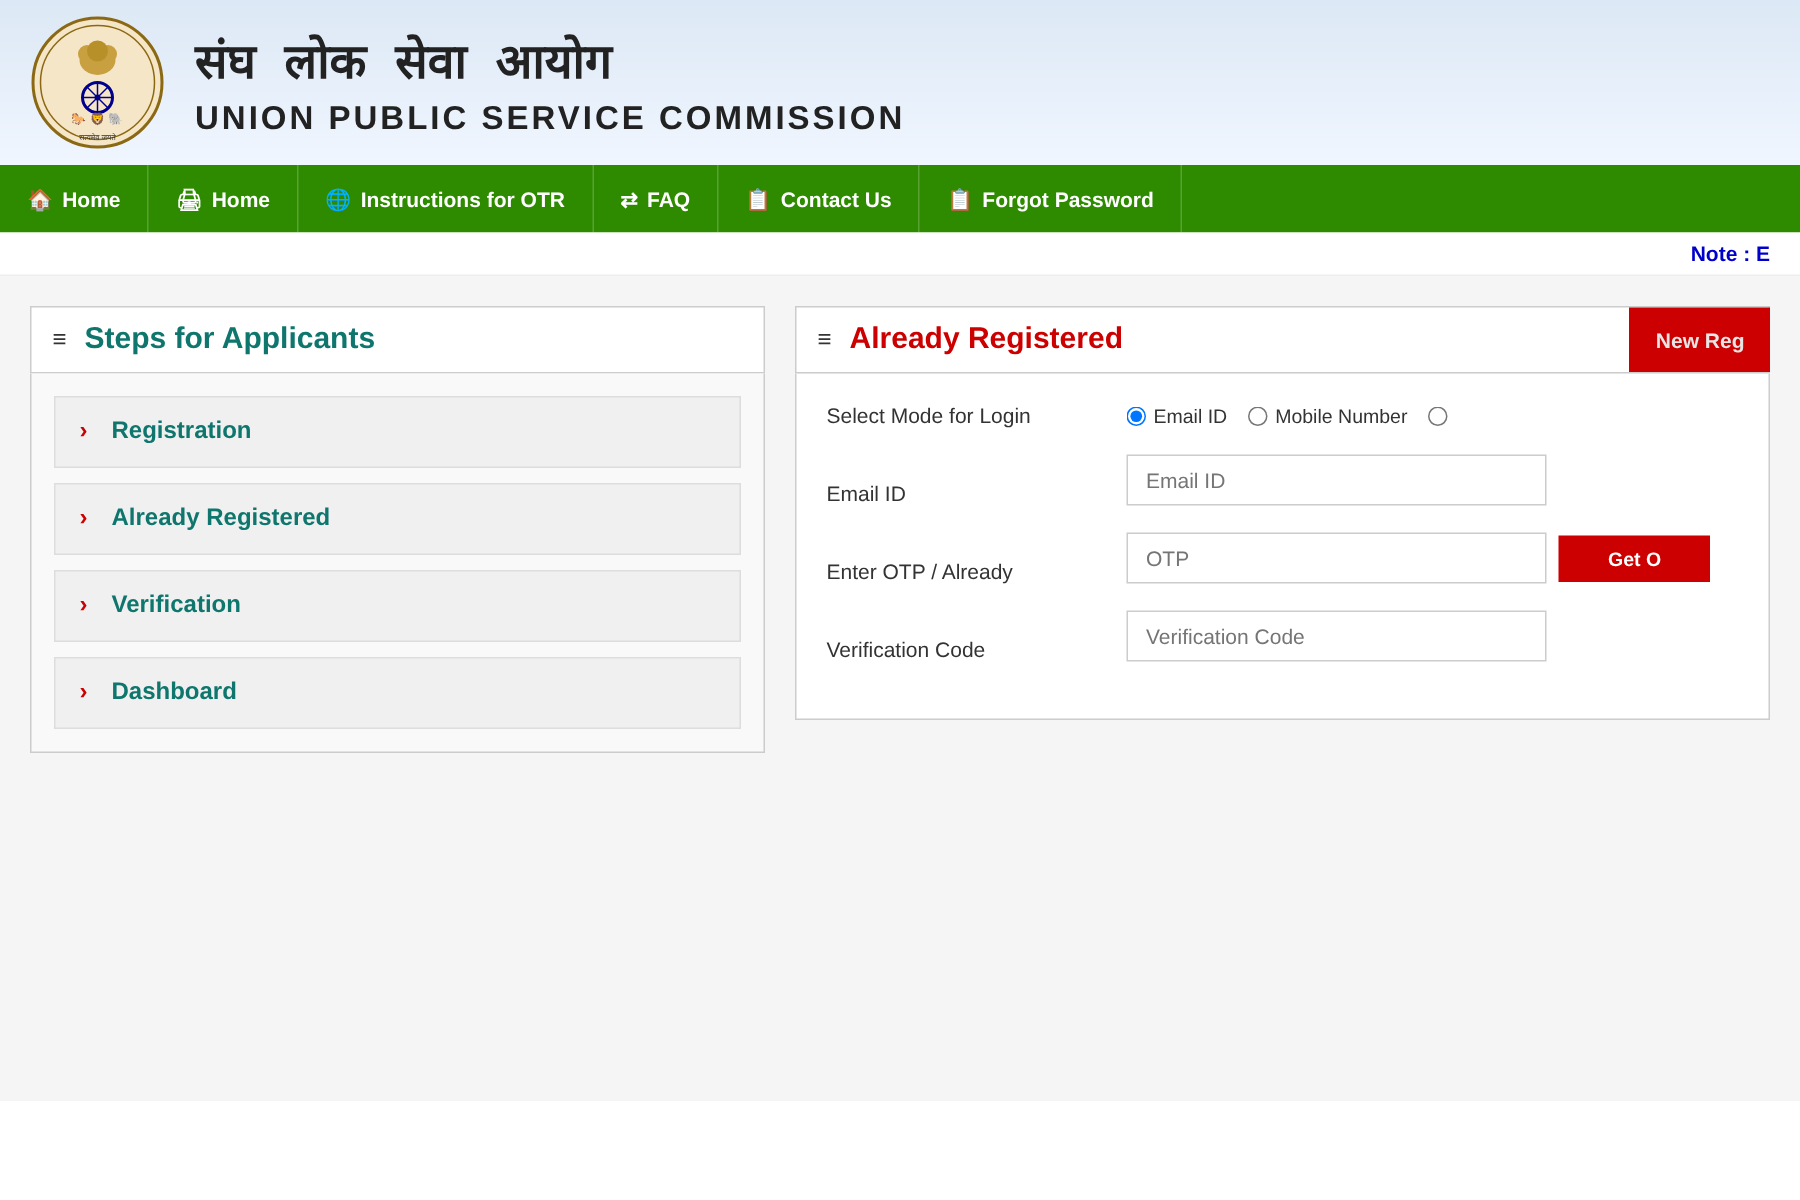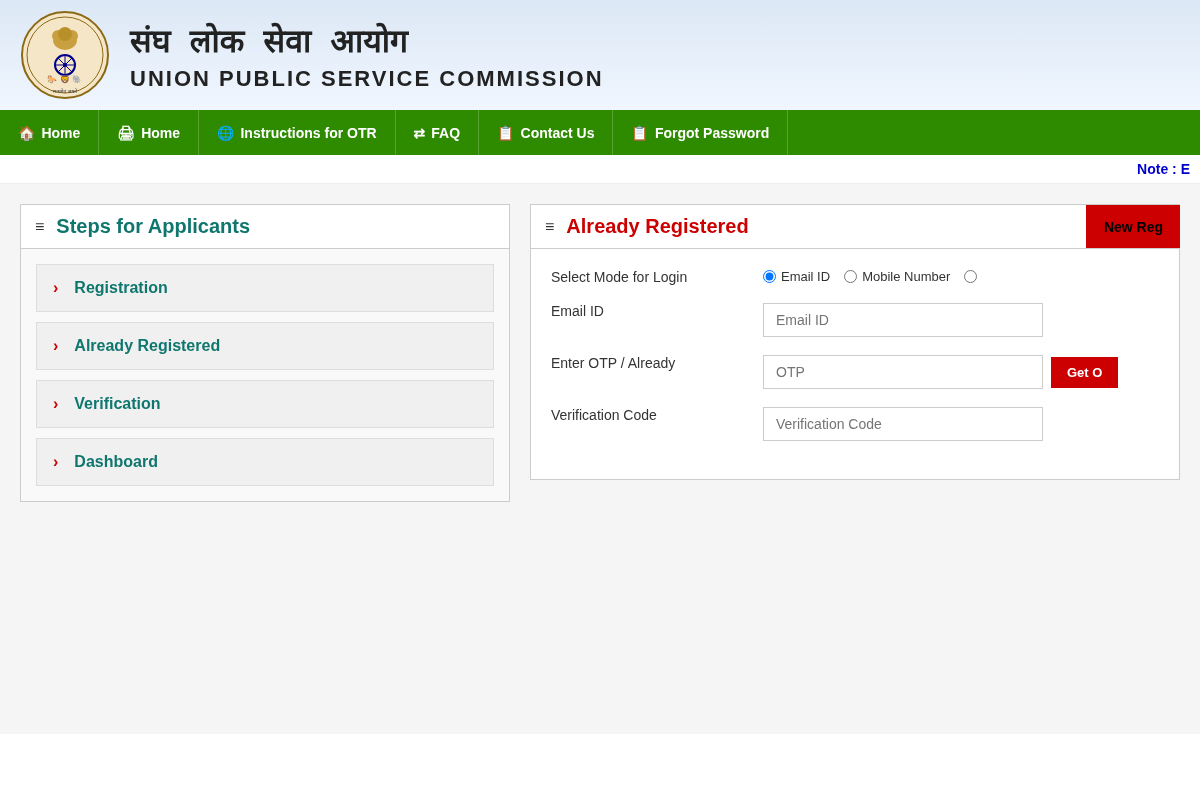--- a/index.html
+++ b/index.html
@@ -50,21 +50,21 @@
       cursor: pointer;
       border-right: 1px solid rgba(255,255,255,0.2);
       white-space: nowrap;
       gap: 6px;
     }
     .nav-icon { font-size: 14px; }
 
     
     .note-bar {
       background: #fff;
-      padding: 6px 10px;
+      padding: 6px 20px;
       color: #0000cc;
       font-weight: bold;
       font-size: 14px;
       text-align: right;
       border-bottom: 1px solid #eee;
     }
 
     
     .main-content {
       display: flex;
@@ -148,40 +148,40 @@
       color: #cc0000;
       font-size: 20px;
       font-weight: bold;
     }
     .new-reg-btn {
       position: absolute;
       right: -2px;
       top: 0;
       bottom: 0;
       background: #cc0000;
-      color: #000000;
+      color: #e5e5e5;
       font-weight: bold;
       font-size: 14px;
       padding: 0 18px;
       border: none;
       cursor: pointer;
       display: flex;
       align-items: center;
     }
     .right-panel-body {
       border: 1px solid #ccc;
       border-top: none;
       background: #fff;
       padding: 20px;
     }
     .form-row {
       display: flex;
-      align-items: flex-start;
+      align-items: flex-end;
       margin-bottom: 18px;
-      gap: 32px;
+      gap: 20px;
     }
     .form-label {
       width: 180px;
       font-size: 14px;
       color: #333;
       flex-shrink: 0;
     }
     .form-controls {
       display: flex;
       align-items: center;
@@ -212,21 +212,21 @@
     .otp-row {
       display: flex;
       align-items: center;
       gap: 8px;
     }
     .get-otp-btn {
       background: #cc0000;
       color: #fff;
       font-weight: bold;
       font-size: 13px;
-      padding: 8px 16px;
+      padding: 8px 33px;
       border: none;
       cursor: pointer;
       white-space: nowrap;
     }
     .captcha-section {
       margin: 10px 0 18px 200px;
     }
     .captcha-text {
       font-size: 40px;
       font-weight: bold;

